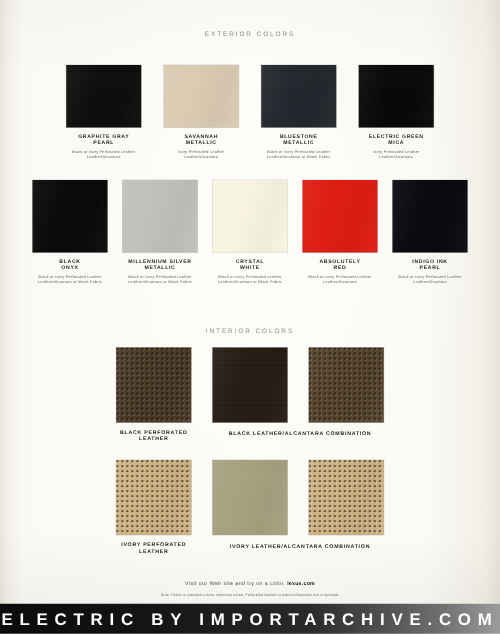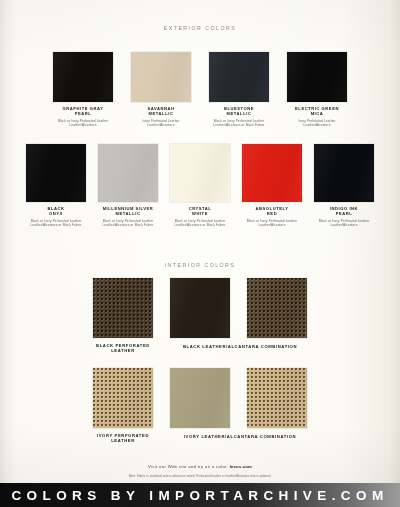--- a/index.html
+++ b/index.html
@@ -352,14 +352,14 @@
       <span>Visit our Web site and try on a color.</span>
       <span class="site">lexus.com</span>
     </div>
 
     <div class="footer-line" id="footer-disclaimer">Note: Fabric is standard unless otherwise noted. Perforated leather or leather/Alcantara trim is optional.</div>
 
   </div>
 </div>
 
 <div id="scan-banner">
-  <span id="scan-banner-text">COLORS BY IMPORTARCHIVE.COM</span>
+  <span id="scan-banner-text">ELECTRIC BY IMPORTARCHIVE.COM</span>
 </div>
 
 </body></html>

